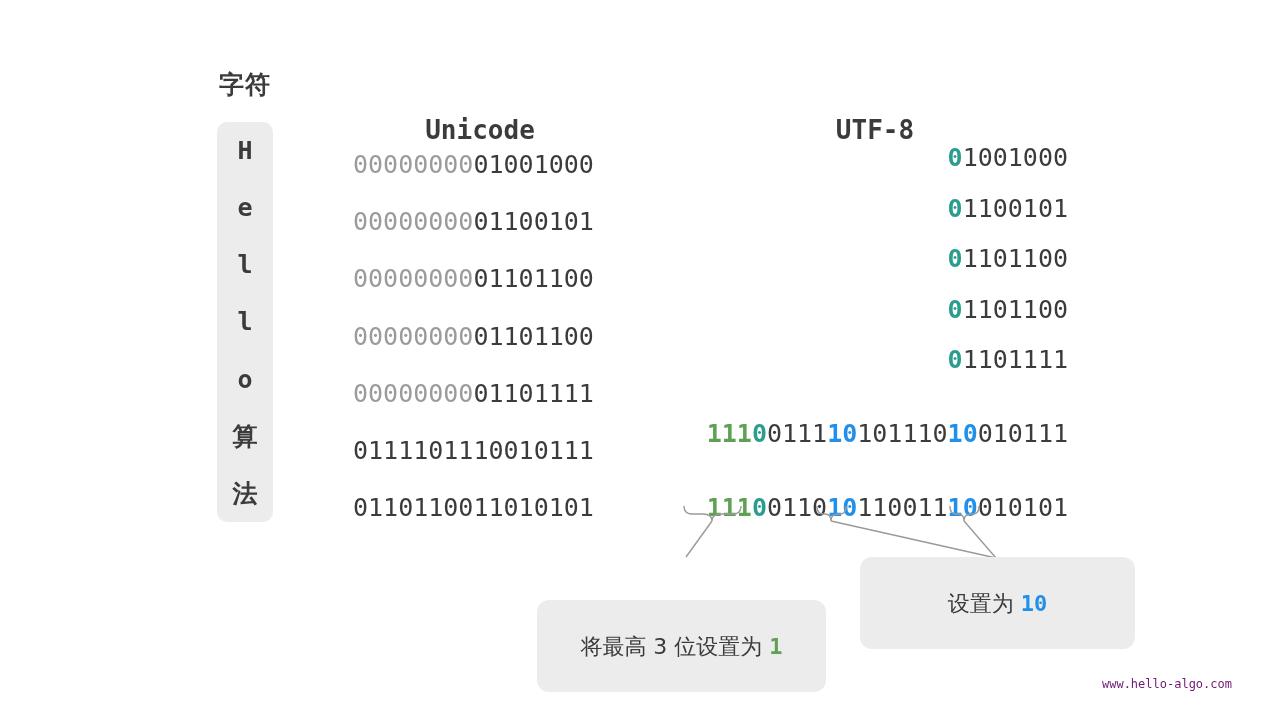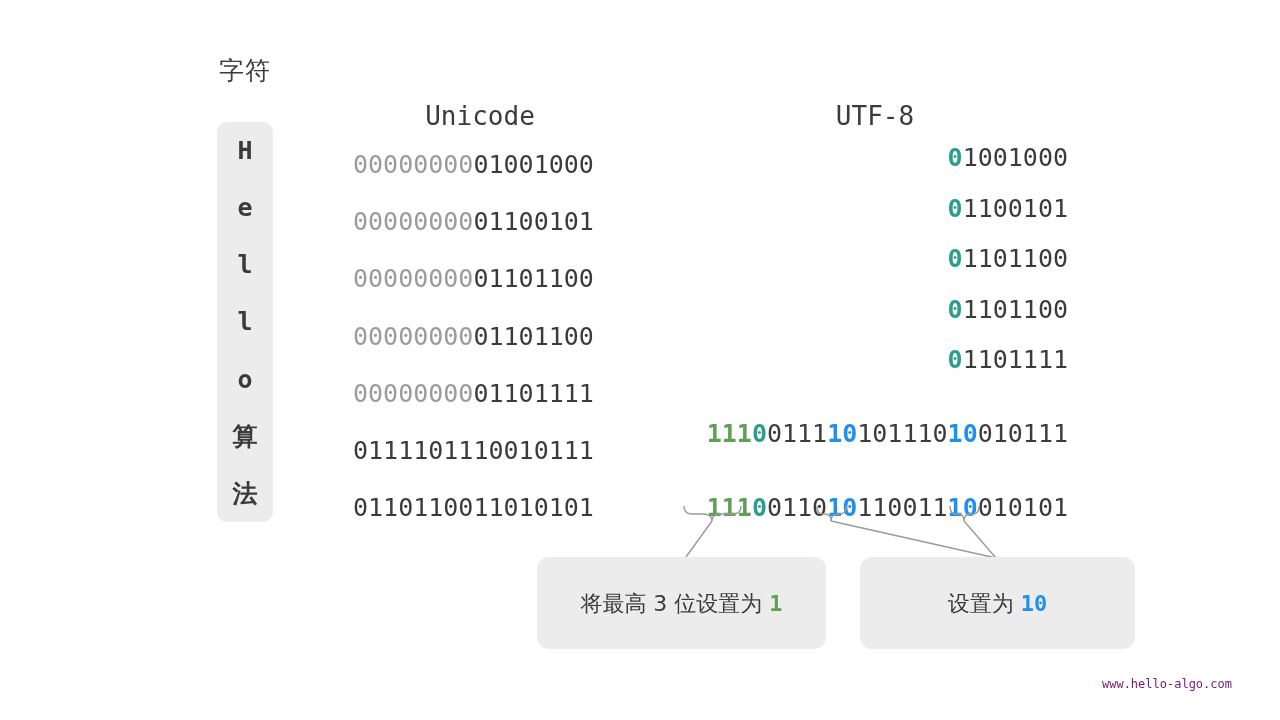--- a/index.html
+++ b/index.html
@@ -1,21 +1,21 @@
 <!DOCTYPE html>
 <html><head>
 <meta charset="utf-8">
 <style>
   html,body{margin:0;padding:0;background:#fff;}
   .canvas{
     position:relative;width:1280px;height:720px;background:#ffffff;
     font-family:"DejaVu Sans",sans-serif;overflow:hidden;
     --dark:#3b3b3b;--gray:#9b9b9b;--green:#5fa055;--teal:#2a9d8f;--blue:#2090ea;--boxbg:#ececec;
   }
-  .hdr{position:absolute;top:54px;transform:translateX(-50%);font-weight:normal;color:var(--dark);}
+  .hdr{position:absolute;top:68px;transform:translateX(-50%);font-weight:bold;color:var(--dark);}
   .hdr-char{left:245px;font-size:25px;letter-spacing:1px;}
   .hdr-mono{font-family:"DejaVu Sans Mono",monospace;font-size:26px;margin-top:47px;}
   .hdr-unicode{left:480px;}
   .hdr-utf8{left:875px;}
 
   .char-col{
     position:absolute;left:217px;top:122px;width:56px;height:400px;
     background:var(--boxbg);border-radius:10px;
     display:flex;flex-direction:column;
   }
@@ -43,21 +43,21 @@
   .seg-bold{font-weight:bold;}
 
   .connector-svg{position:absolute;left:0;top:0;pointer-events:none;}
   .connector-svg path{stroke:#9a9a9a;stroke-width:1.4;fill:none;}
 
   .ann-box{
     position:absolute;top:557px;background:var(--boxbg);border-radius:12px;
     display:flex;flex-direction:column;align-items:center;justify-content:center;
     font-size:22px;color:var(--dark);line-height:37px;text-align:center;
   }
-  .ann-left{left:537px;width:289px;height:92px;}
+  .ann-left{left:537px;width:289px;height:92px;margin-top:43px;}
   .ann-right{left:860px;width:275px;height:92px;}
   .ann-line .mono{font-family:"DejaVu Sans Mono",monospace;}
 
   .watermark{
     position:absolute;right:48px;top:677px;
     font-family:"DejaVu Sans Mono",monospace;font-size:12px;color:#701a75;
   }
 </style>
 </head>
 <body>

